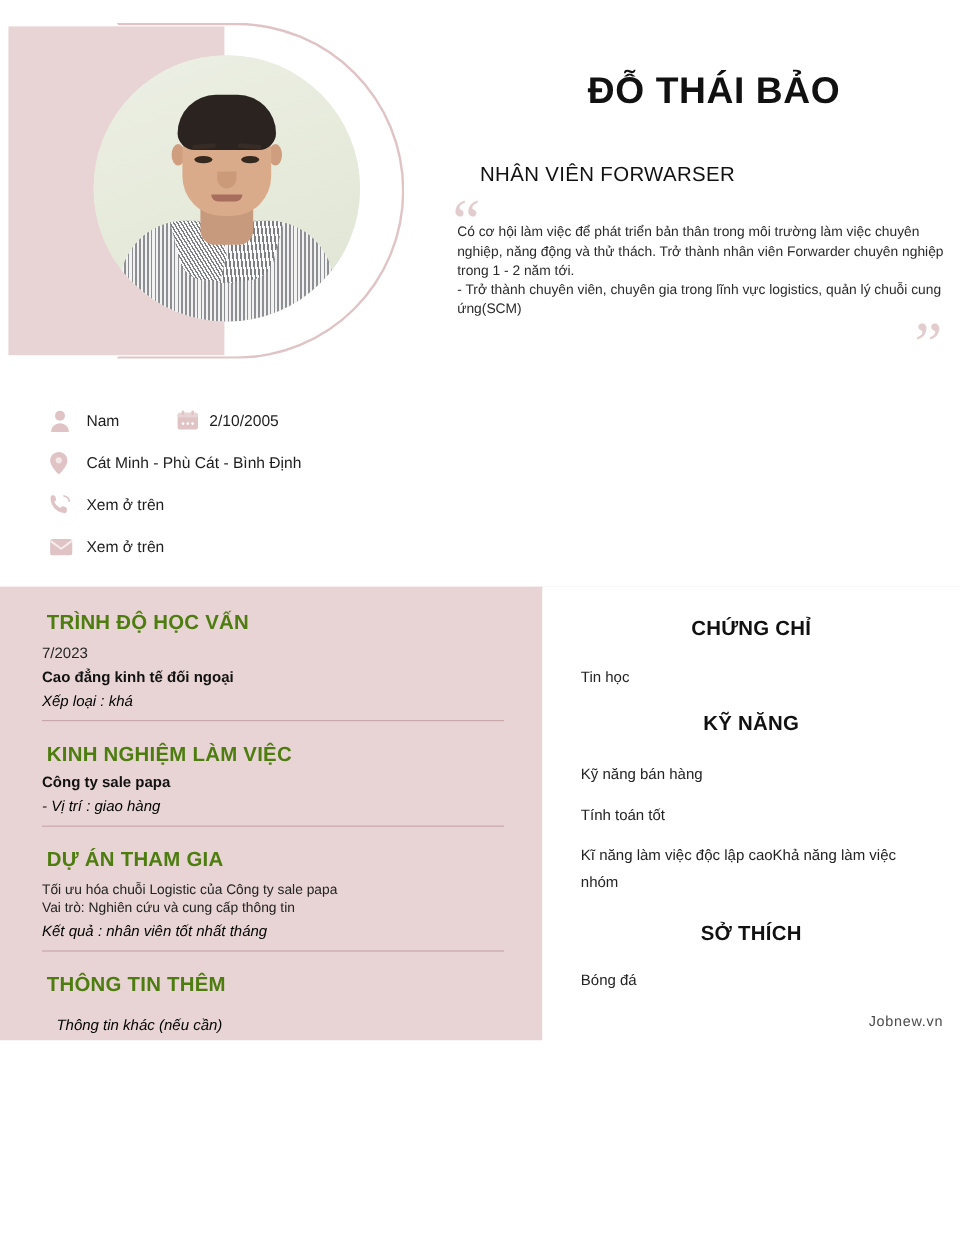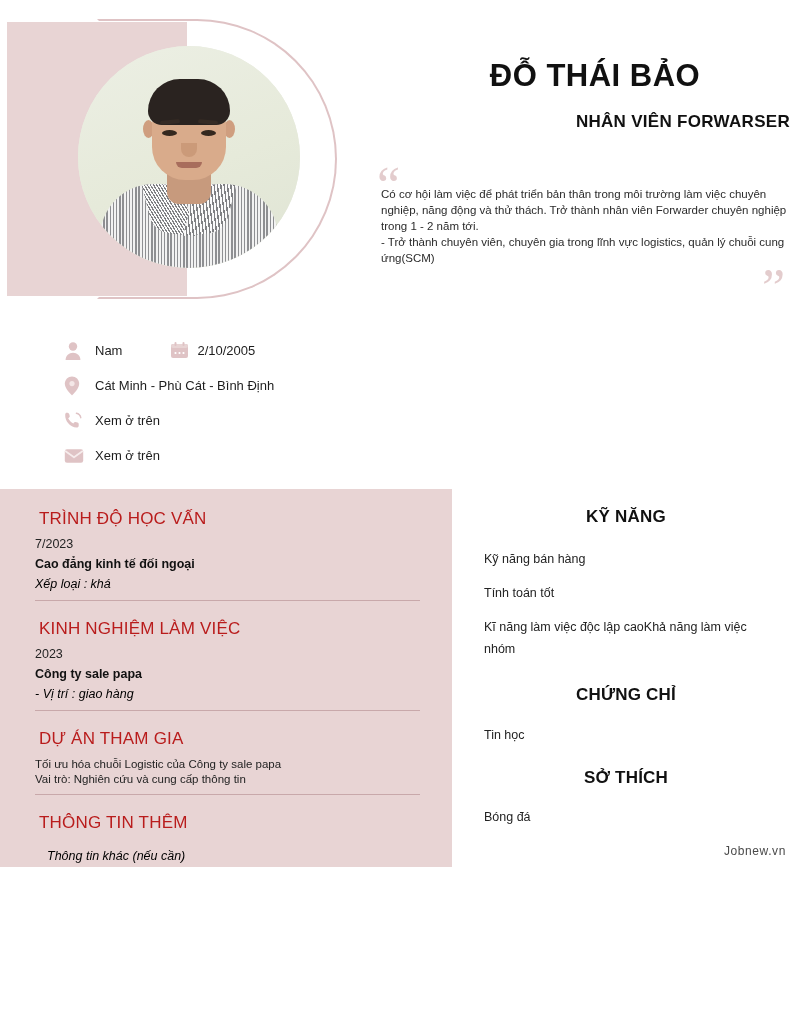--- a/index.html
+++ b/index.html
@@ -148,25 +148,25 @@
     left: 400px; top: 58px;
     width: 390px;
     text-align: center;
     font-size: 31px;
     font-weight: bold;
     letter-spacing: 0.5px;
     color: #111111;
   }
   .hdr-role {
     position: absolute;
-    left: 400px; top: 112px;
+    left: 400px; top: 136px;
     width: 390px;
-    text-align: right;
+    text-align: left;
     font-size: 17px;
-    font-weight: bold;
+    font-weight: normal;
     letter-spacing: 0.3px;
     color: #111111;
   }
   .quote-open, .quote-close {
     position: absolute;
     color: #e3cccd;
     font-size: 52px;
     font-family: "Liberation Serif", serif;
     line-height: 1;
     user-select: none;
@@ -180,21 +180,21 @@
     width: 410px;
     font-size: 11.5px;
     line-height: 16px;
     color: #2b2b2b;
   }
   .hdr-summary p { margin: 0; }
 
   
   .contact-area {
     position: absolute;
-    left: 64px; top: 333px;
+    left: 41px; top: 333px;
     width: 420px;
   }
   .contact-row {
     display: flex;
     align-items: center;
     height: 35px;
   }
   .c-icon {
     width: 26px;
     flex: 0 0 26px;
@@ -237,22 +237,22 @@
   .left-inner {
     position: absolute;
     left: 34px; top: 0;
     width: 390px;
   }
   .sec {
     margin-bottom: 0;
   }
   .sec-title {
     font-size: 17px;
-    font-weight: normal;
-    color: #b91c1c;
+    font-weight: bold;
+    color: #4d7c0f;
     letter-spacing: 0.2px;
     padding-left: 5px;
   }
   .sec-body { padding-left: 1px; }
   .line-date {
     font-size: 12.5px;
     color: #232323;
     margin-top: 8px;
   }
   .line-bold {
@@ -417,65 +417,65 @@
           <div class="line-date">7/2023</div>
           <div class="line-bold">Cao đẳng kinh tế đối ngoại</div>
           <div class="line-norm">Xếp loại : khá</div>
           <div class="sec-rule"></div>
         </div>
       </div>
 
       <div class="sec" style="padding-top:18px;">
         <div class="sec-title">KINH NGHIỆM LÀM VIỆC</div>
         <div class="sec-body">
-          <div class="line-date">2023</div>
           <div class="line-bold">Công ty sale papa</div>
           <div class="line-norm">- Vị trí : giao hàng</div>
           <div class="sec-rule"></div>
         </div>
       </div>
 
       <div class="sec" style="padding-top:18px;">
         <div class="sec-title">DỰ ÁN THAM GIA</div>
         <div class="sec-body">
           <div class="line-small" style="margin-top:9px;">Tối ưu hóa chuỗi Logistic của Công ty sale papa</div>
           <div class="line-small">Vai trò: Nghiên cứu và cung cấp thông tin</div>
+          <div class="line-norm">Kết quả : nhân viên tốt nhất tháng</div>
           <div class="sec-rule"></div>
         </div>
       </div>
 
       <div class="sec" style="padding-top:18px;">
         <div class="sec-title">THÔNG TIN THÊM</div>
         <div class="sec-body">
           <div class="line-norm" style="margin-top:16px;margin-left:12px;">Thông tin khác (nếu cần)</div>
           <div class="sec-rule"></div>
         </div>
       </div>
 
     </div>
   </div>
 
   <div class="right-col">
 
+    <div style="padding-top:25px;">
+      <div class="r-title">CHỨNG CHỈ</div>
+      <div style="margin-top:19px;">
+        <div class="r-item">Tin học</div>
+      </div>
+    </div>
+
     <div style="padding-top:18px;">
       <div class="r-title">KỸ NĂNG</div>
       <div style="margin-top:21px;">
         <div class="r-item">Kỹ năng bán hàng</div>
         <div class="r-item" style="margin-top:12px;">Tính toán tốt</div>
         <div class="r-item" style="margin-top:12px; padding-right:24px;">Kĩ năng làm việc độc lập caoKhả năng làm việc nhóm</div>
       </div>
     </div>
 
-    <div style="padding-top:25px;">
-      <div class="r-title">CHỨNG CHỈ</div>
-      <div style="margin-top:19px;">
-        <div class="r-item">Tin học</div>
-      </div>
-    </div>
-
     <div style="padding-top:22px;">
       <div class="r-title">SỞ THÍCH</div>
       <div style="margin-top:18px;">
         <div class="r-item">Bóng đá</div>
       </div>
     </div>
 
   </div>
 
   <div class="footer-mark">Jobnew.vn</div>

